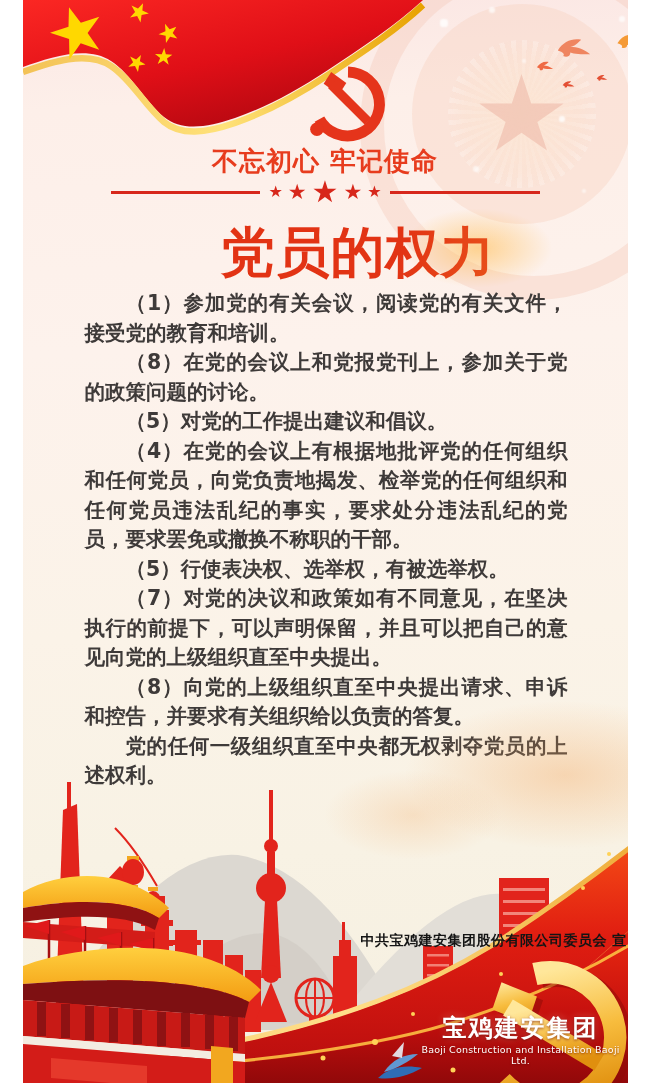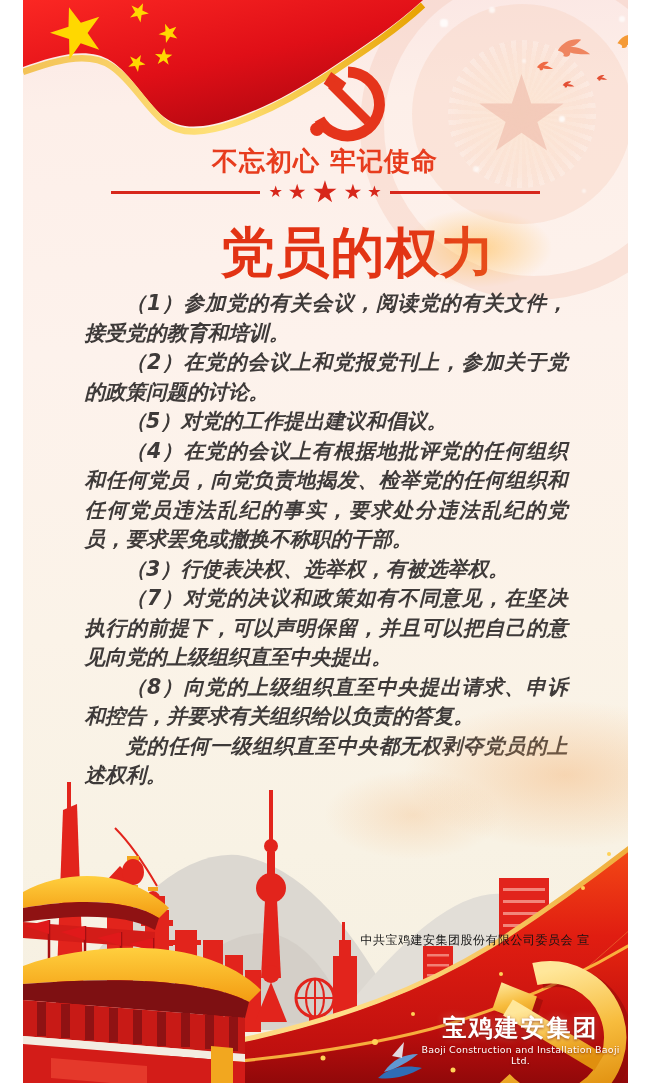--- a/index.html
+++ b/index.html
@@ -37,28 +37,28 @@
   .st-s{font-size:16px;} .st-m{font-size:21px;} .st-l{font-size:30px;}
   .title-glow{position:absolute;left:380px;top:208px;width:150px;height:80px;
     background:radial-gradient(ellipse,rgba(255,185,70,.55),rgba(255,185,70,0) 70%);}
   .title{position:absolute;left:0;top:208px;width:100%;margin:9px;text-align:center;
     font-size:54px;font-weight:900;letter-spacing:1px;
     background:linear-gradient(100deg,#e23314 0%,#e23314 58%,#e8511a 74%,#f0892e 88%,#f6ae49 100%);
     -webkit-background-clip:text;background-clip:text;color:transparent;padding-left:24px;}
   
   .body{position:absolute;left:62px;right:60px;top:289px;color:#3e3a39;
     font-size:20.5px;line-height:1.44;font-weight:600;text-align:justify;}
-  .body p{margin:0;text-indent:2em;font-style:italic;}
+  .body p{margin:0;text-indent:2em;}
   .gw-glow{position:absolute;left:380px;top:700px;width:270px;height:150px;
     background:radial-gradient(ellipse at 60% 50%,rgba(242,166,94,.38),rgba(242,166,94,0) 70%);}
   .gw-glow2{position:absolute;left:300px;top:770px;width:180px;height:90px;
     background:radial-gradient(ellipse,rgba(242,166,94,.25),rgba(242,166,94,0) 70%);}
   
   .scene{position:absolute;left:0;top:770px;width:650px;height:313px;z-index:1;}
-  .publisher{position:absolute;left:338px;top:932px;z-index:2;font-size:12px;font-weight:normal;color:#141414;letter-spacing:.5px;}
+  .publisher{position:absolute;left:338px;top:932px;z-index:2;font-size:14px;font-weight:bold;color:#141414;letter-spacing:.5px;}
   .logo{position:absolute;right:2px;top:1014px;width:210px;z-index:3;text-align:center;}
   .logo-cn{font-size:24px;font-weight:bold;color:#ffffff;letter-spacing:2px;line-height:1.2;
     text-shadow:0 1px 3px rgba(110,10,0,.65),0 0 8px rgba(255,240,200,.3);}
   .logo-en{font-size:9.5px;color:#ffffff;margin-top:1px;letter-spacing:.2px;
     text-shadow:0 1px 2px rgba(110,10,0,.7);}
   .swoosh{position:absolute;left:-42px;top:26px;width:52px;height:46px;}
 </style>
 </head>
 <body>
 
@@ -138,24 +138,24 @@
     </span>
     <span class="line"></span>
   </div>
 
   <div class="title-glow"></div>
   <h1 class="title">党员的权力</h1>
 
   <div class="body">
 
   <p>（1）参加党的有关会议，阅读党的有关文件，接受党的教育和培训。</p>
-      <p>（2）在党的会议上和党报党刊上，参加关于党的政策问题的讨论。</p>
+      <p>（8）在党的会议上和党报党刊上，参加关于党的政策问题的讨论。</p>
       <p>（5）对党的工作提出建议和倡议。</p>
       <p>（4）在党的会议上有根据地批评党的任何组织和任何党员，向党负责地揭发、检举党的任何组织和任何党员违法乱纪的事实，要求处分违法乱纪的党员，要求罢免或撤换不称职的干部。</p>
-      <p>（3）行使表决权、选举权，有被选举权。</p>
+      <p>（5）行使表决权、选举权，有被选举权。</p>
       <p>（7）对党的决议和政策如有不同意见，在坚决执行的前提下，可以声明保留，并且可以把自己的意见向党的上级组织直至中央提出。</p>
       <p>（8）向党的上级组织直至中央提出请求、申诉和控告，并要求有关组织给以负责的答复。</p>
       <p>党的任何一级组织直至中央都无权剥夺党员的上述权利。</p>
     </div>
 
   <div class="gw-glow"></div>
   <div class="gw-glow2"></div>
 
   <svg class="scene" viewBox="0 0 650 313">
     <defs>

